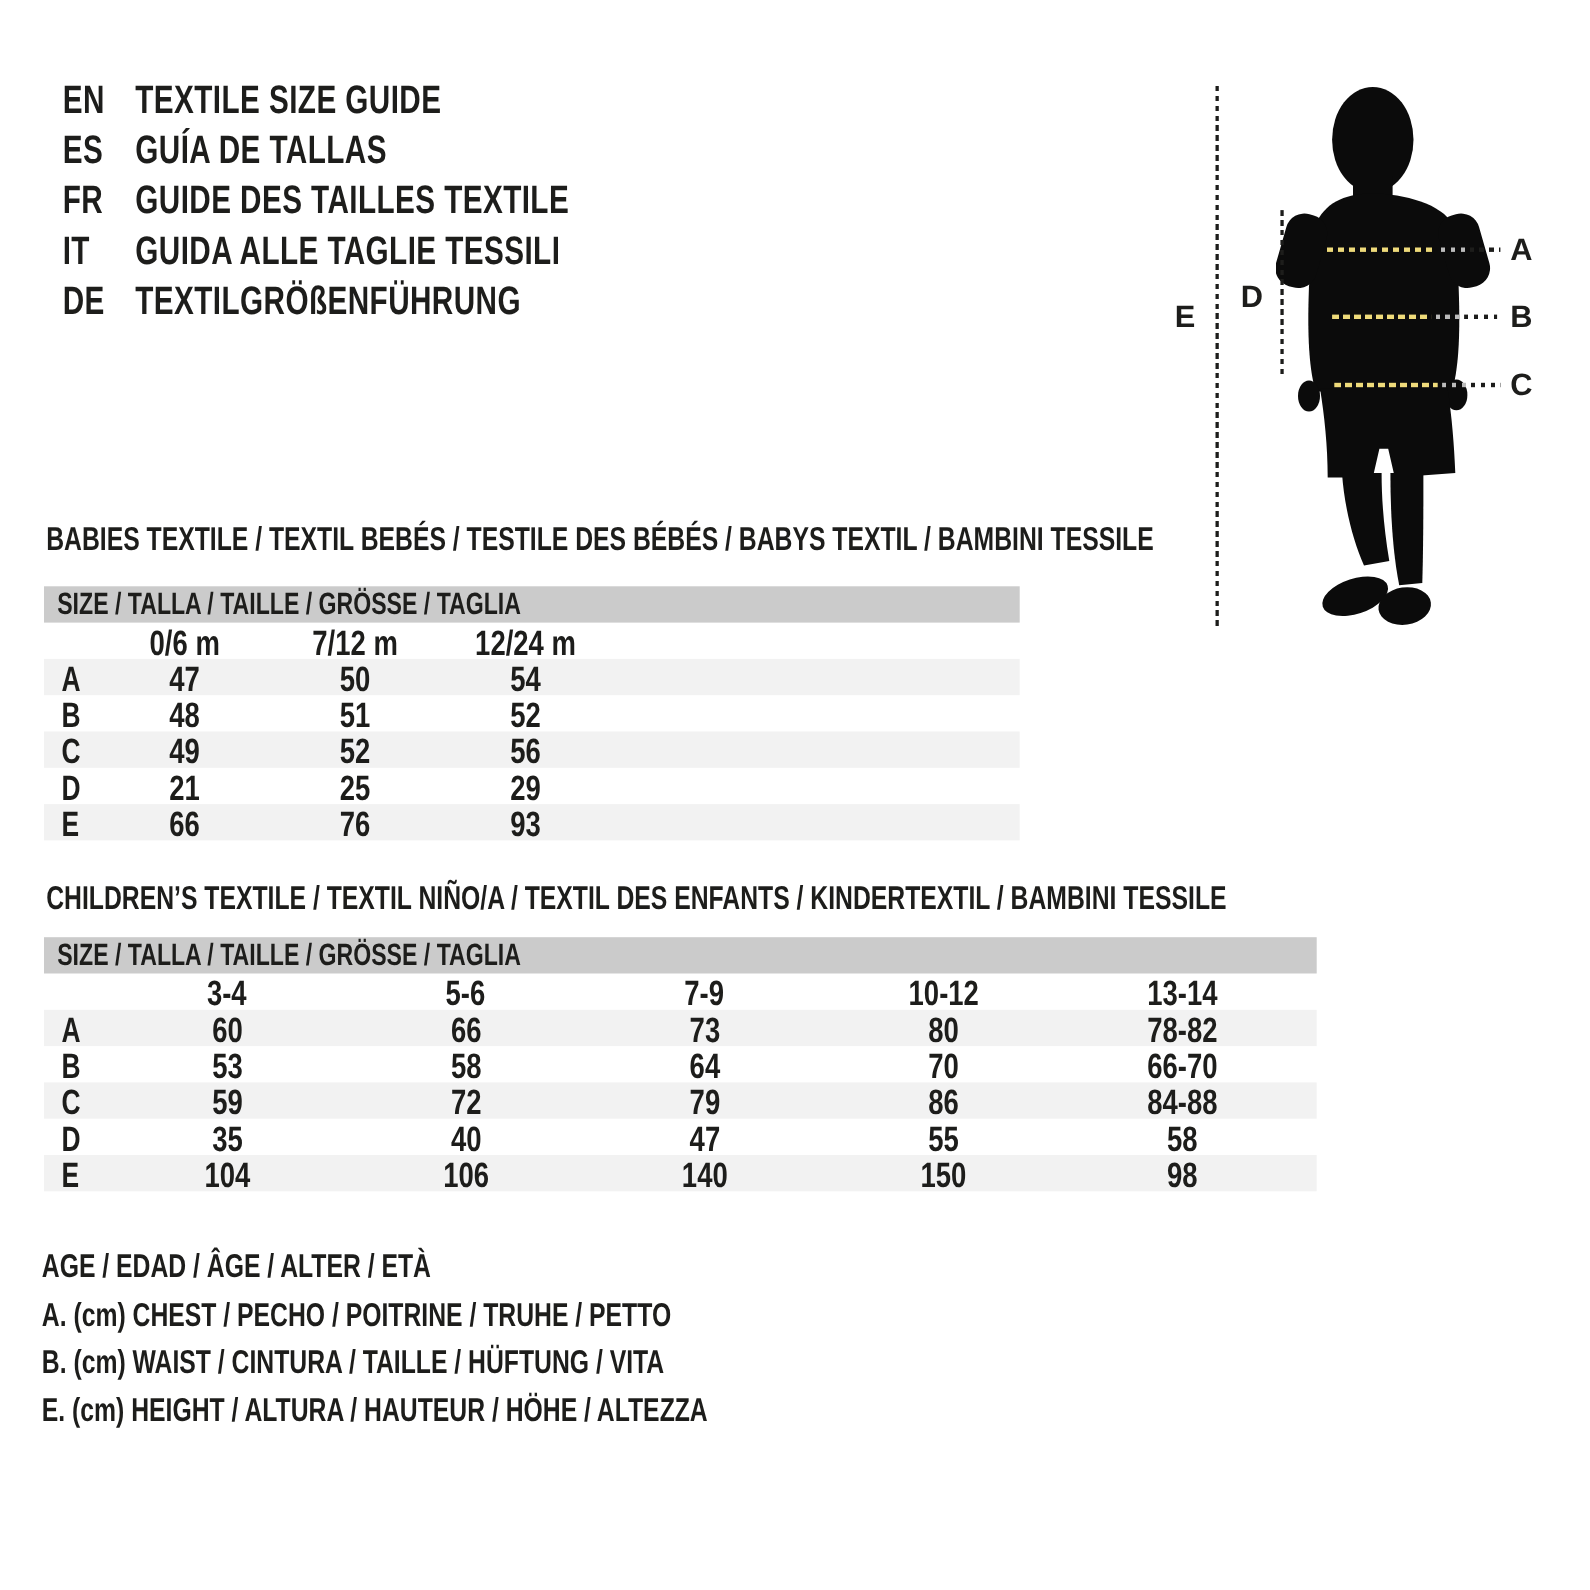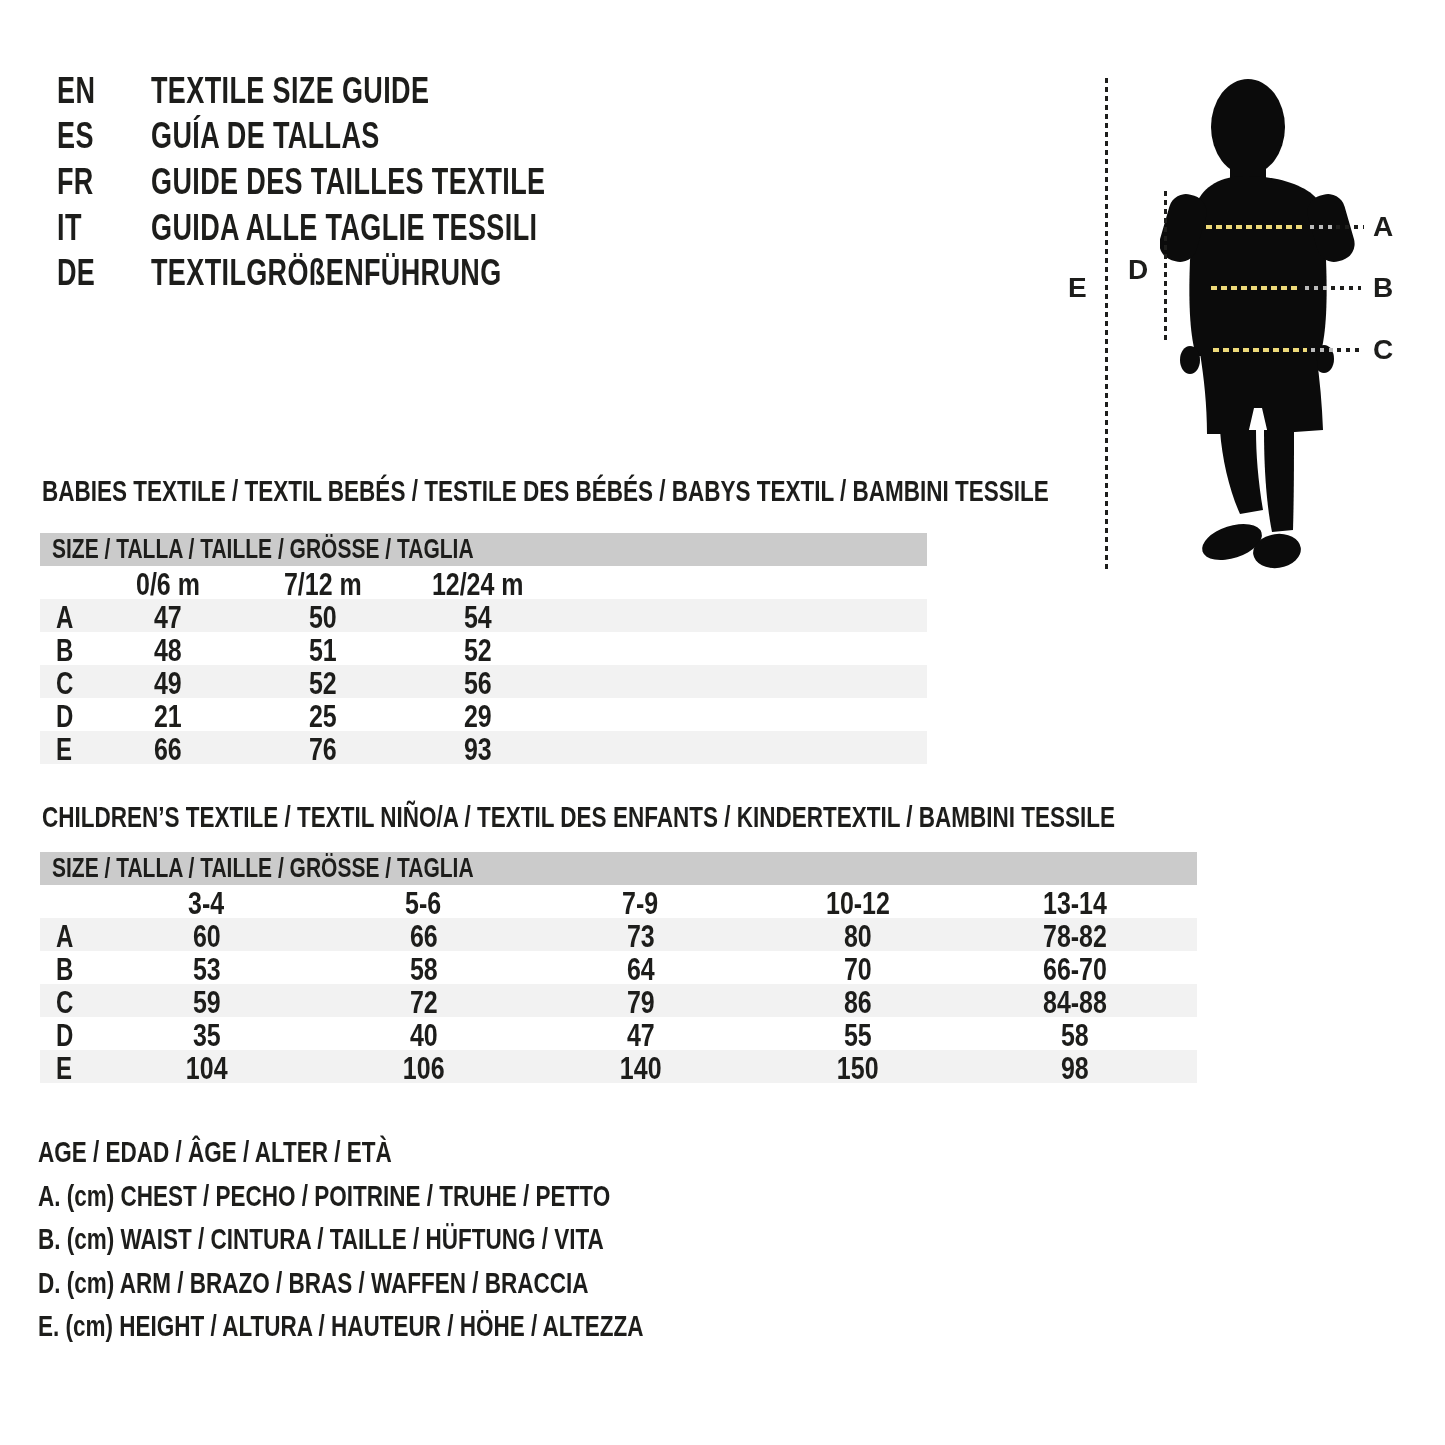--- a/index.html
+++ b/index.html
@@ -7,21 +7,21 @@
     position:relative; width:1445px; height:1445px; background:#ffffff;
     font-family:"Liberation Sans","DejaVu Sans",sans-serif; color:#1d1d1b; overflow:hidden;
   }
   .abs { position:absolute; }
   
   .cond  { display:inline-block; transform:scaleX(0.75); transform-origin:0 50%; white-space:nowrap; }
   .condc { display:inline-block; transform:scaleX(0.78); transform-origin:50% 50%; white-space:nowrap; }
 
   
   #lang-header { left:57px; top:68px; }
-  .lang-row { display:flex; height:45.6px; align-items:center; font-size:36px; font-weight:700; letter-spacing:0.5px;gap:28px; }
+  .lang-row { display:flex; height:45.6px; align-items:center; font-size:36px; font-weight:700; letter-spacing:0.5px; }
   .lang-code { width:66px; flex:0 0 66px; }
 
   
   .section-heading { font-size:30px; font-weight:700; line-height:34px; }
 
   
   .size-table { position:absolute; }
   .t-bar { height:33px; background:#cbcbcb; display:flex; align-items:flex-start; padding-left:12px; box-sizing:border-box; font-size:28px; font-weight:700; }
   .t-row { height:33px; display:grid; align-items:center; font-size:32px; font-weight:700; }
   .t-row.zebra { background:#f2f2f2; }
@@ -322,17 +322,16 @@
       <div class="cell">
           <span class="condc">98</span>
         </div>
     </div>
   </div>
 
   <div id="legend" class="abs">
     <div><span class="cond">AGE / EDAD / ÂGE / ALTER / ETÀ</span></div>
     <div><span class="cond">A. (cm) CHEST / PECHO / POITRINE / TRUHE / PETTO</span></div>
     <div><span class="cond">B. (cm) WAIST / CINTURA / TAILLE / HÜFTUNG / VITA</span></div>
-    <div><span class="cond">D. (cm) ARM / BRAZO / BRAS / WAFFEN / BRACCIA</span></div>
     <div><span class="cond">E. (cm) HEIGHT / ALTURA / HAUTEUR / HÖHE / ALTEZZA</span></div>
   </div>
 
 </div>
 
 </body></html>

